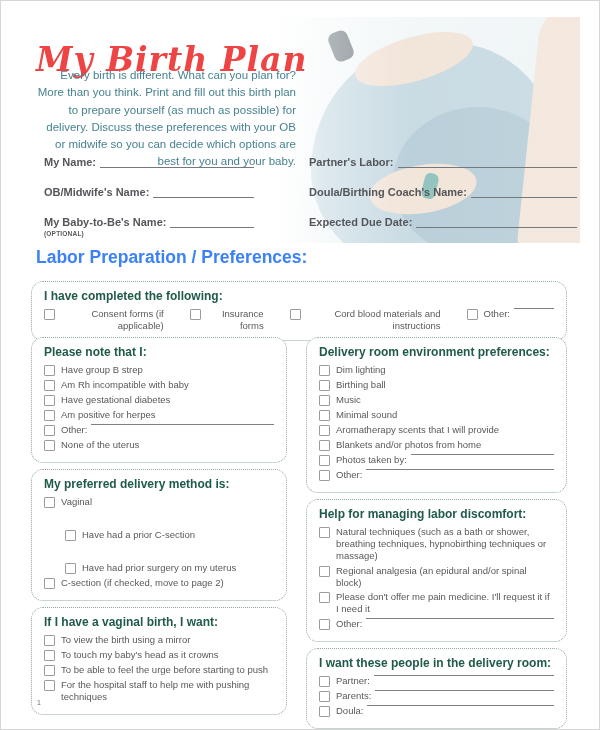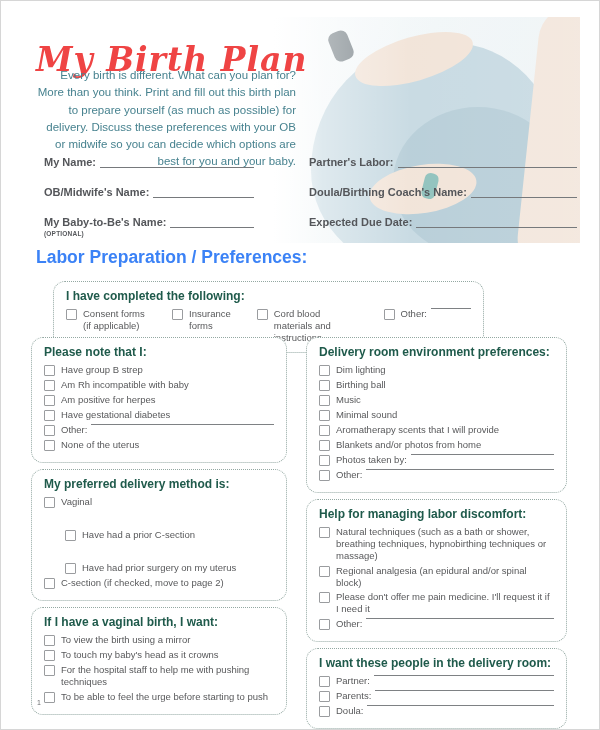--- a/index.html
+++ b/index.html
@@ -56,22 +56,22 @@
 
   .cb-row { display:flex; align-items:flex-start; margin-bottom:3px; }
   .cb { width:9px; height:9px; border:1px solid #9a9c9f; background:#fff; border-radius:1px;
     flex-shrink:0; margin:1px 6px 0 0; }
   .lbl { font-size:9.5px; line-height:1.25; color:#58595b; }
   .cb-row .line { display:none; }
   .cb-row.with-line .line { display:block; flex:1; border-bottom:1px solid #7e8184;
     margin:0 0 1px 4px; min-width:40px; }
   .cb-row.indent { margin-left:21px;margin-top:21px; }
 
-  .box-full { position:absolute; left:30px; top:280px; width:431px; z-index:2;margin-left:22px; }
-  .row-items { display:flex; align-items:flex-start; gap:26px; }
+  .box-full { position:absolute; left:30px; top:280px; width:536px; z-index:2; }
+  .row-items { display:flex; align-items:flex-start; gap:26px;text-align:right; }
   .row-items .cb-row { margin-bottom:0; }
   .row-items .cb-row.with-line { flex:1; }
 
   .col { position:absolute; top:336px; z-index:2; display:flex; flex-direction:column; gap:6px; }
   .col-left  { left:30px;  width:256px; }
   .col-right { left:305px; width:261px; }
 
   .page-number { position:absolute; left:36px; top:698px; font-size:7px; color:#6b6d70; z-index:2; }
 </style>
 </head>
@@ -177,30 +177,30 @@
           </div>
 
           <div class="cb-row">
             <span class="cb"></span>
             <span class="lbl">Am Rh incompatible with baby</span>
 
           </div>
 
           <div class="cb-row">
             <span class="cb"></span>
+            <span class="lbl">Have gestational diabetes</span>
+
+          </div>
+
+          <div class="cb-row">
+            <span class="cb"></span>
             <span class="lbl">Am positive for herpes</span>
 
           </div>
 
-          <div class="cb-row">
-            <span class="cb"></span>
-            <span class="lbl">Have gestational diabetes</span>
-
-          </div>
-
           <div class="cb-row with-line">
             <span class="cb"></span>
             <span class="lbl">Other:</span>
             <span class="line"></span>
           </div>
 
           <div class="cb-row">
             <span class="cb"></span>
             <span class="lbl">None of the uterus</span>
 
@@ -249,29 +249,29 @@
           </div>
 
           <div class="cb-row">
             <span class="cb"></span>
             <span class="lbl">To touch my baby's head as it crowns</span>
 
           </div>
 
           <div class="cb-row">
             <span class="cb"></span>
+            <span class="lbl">To be able to feel the urge before starting to push</span>
+
+          </div>
+
+          <div class="cb-row">
+            <span class="cb"></span>
             <span class="lbl">For the hospital staff to help me with pushing techniques</span>
 
           </div>
-
-          <div class="cb-row">
-            <span class="cb"></span>
-            <span class="lbl">To be able to feel the urge before starting to push</span>
-
-          </div>
         </div>
     </section>
 
   </div>
 
   <div class="col col-right">
 
     <section class="box">
       <h3 class="box-heading">Delivery room environment preferences:</h3>
       <div>

